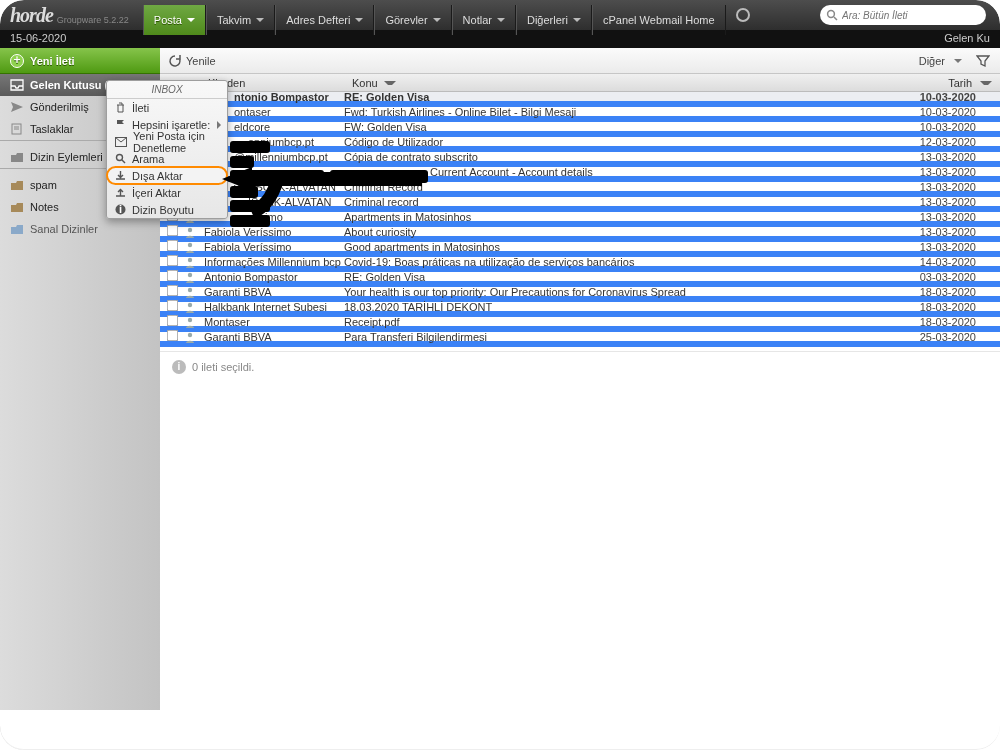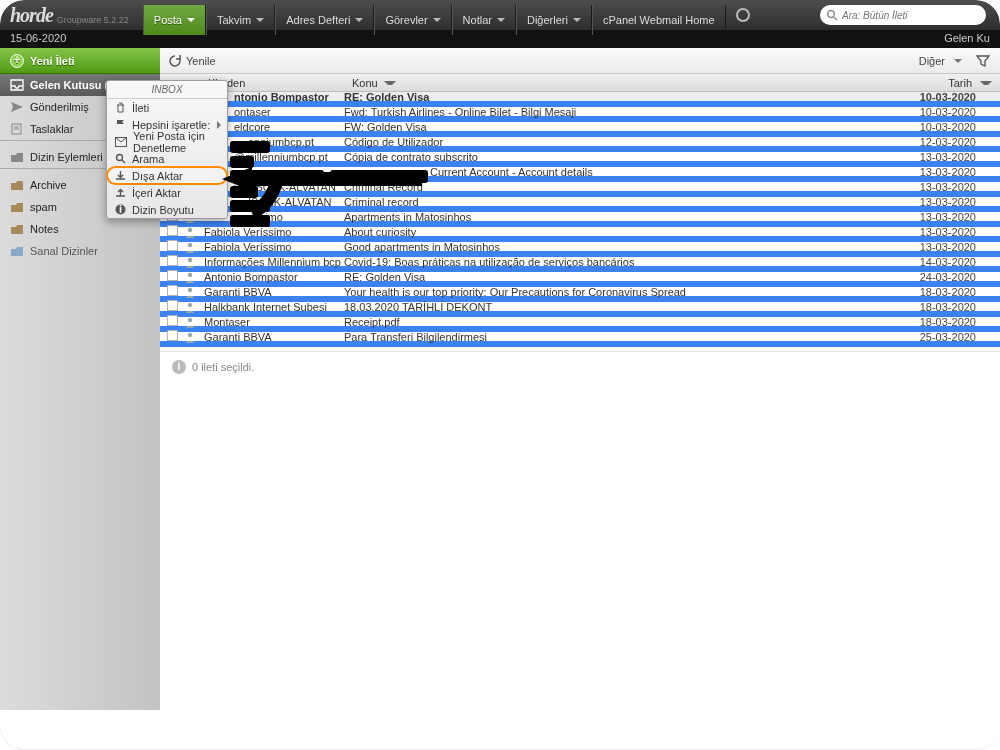--- a/index.html
+++ b/index.html
@@ -151,28 +151,20 @@
           </span>
           <span>Dizin Eylemleri</span>
         </div>
         <div class="sbspacer"></div>
         <div class="sbitem">
           <span class="sbicon">
             <svg width="14" height="12" viewBox="0 0 14 12">
               <path d="M1 4h5l1-2h6v9H1z" fill="#a78a5a"></path>
             </svg>
           </span>
-          <span>Archive</span>
-        </div>
-        <div class="sbitem">
-          <span class="sbicon">
-            <svg width="14" height="12" viewBox="0 0 14 12">
-              <path d="M1 4h5l1-2h6v9H1z" fill="#a78a5a"></path>
-            </svg>
-          </span>
           <span>spam</span>
         </div>
         <div class="sbitem">
           <span class="sbicon">
             <svg width="14" height="12" viewBox="0 0 14 12">
               <path d="M1 4h5l1-2h6v9H1z" fill="#a78a5a"></path>
             </svg>
           </span>
           <span>Notes</span>
         </div>
@@ -369,21 +361,21 @@
         <div class="mrow">
           <span class="c-ck"><input type="checkbox" style=""></span>
           <span class="c-ic">
             <svg width="12" height="12" viewBox="0 0 12 12">
               <circle cx="6" cy="4" r="2.2" fill="#9aa"></circle>
               <path d="M2 12c0-3 8-3 8 0" fill="#9aa"></path>
             </svg>
           </span>
           <span class="c-from" style="overflow:hidden;white-space:nowrap;">Antonio Bompastor</span>
           <span class="c-subj" style="overflow:hidden;white-space:nowrap;">RE: Golden Visa</span>
-          <span class="c-date">24-03-2020</span>
+          <span class="c-date">03-03-2020</span>
         </div>
         <div class="mrow">
           <span class="c-ck"><input type="checkbox" style=""></span>
           <span class="c-ic">
             <svg width="12" height="12" viewBox="0 0 12 12">
               <circle cx="6" cy="4" r="2.2" fill="#9aa"></circle>
               <path d="M2 12c0-3 8-3 8 0" fill="#9aa"></path>
             </svg>
           </span>
           <span class="c-from" style="overflow:hidden;white-space:nowrap;">Garanti BBVA</span>

